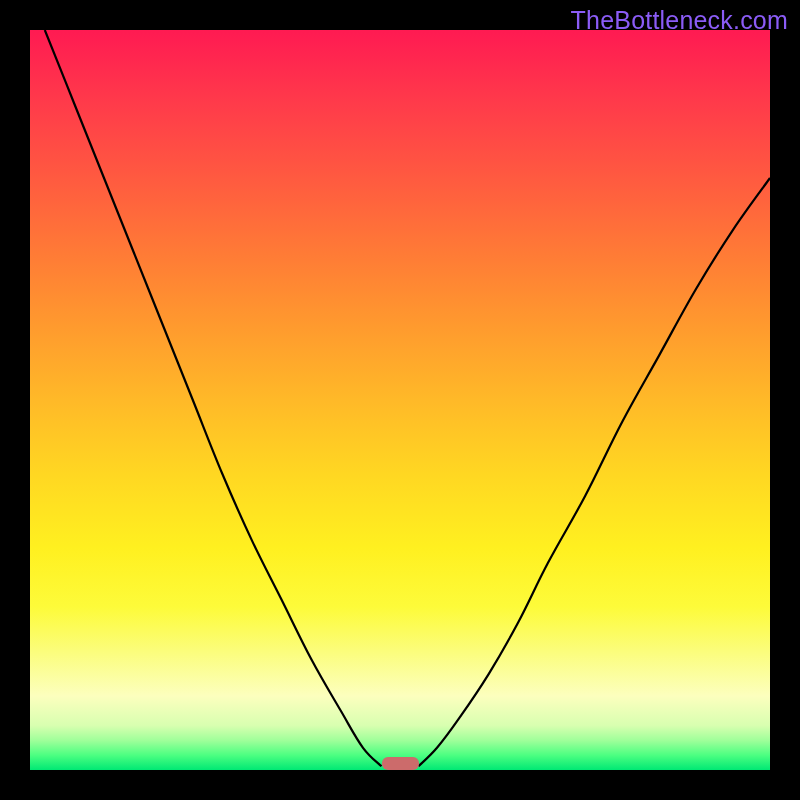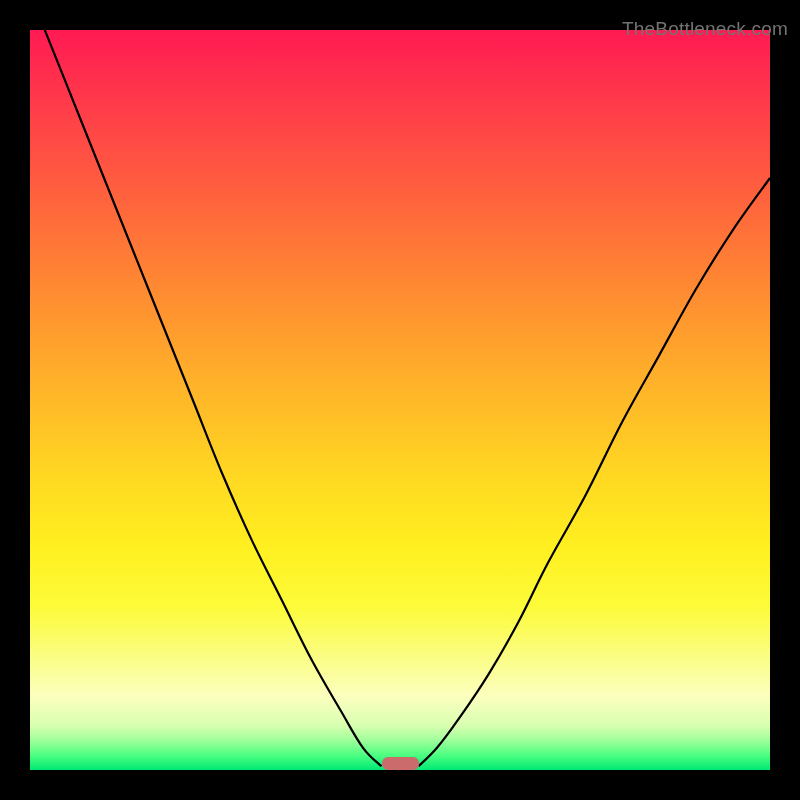--- a/index.html
+++ b/index.html
@@ -55,24 +55,24 @@
     stroke: #000;
     stroke-width: 2.2;
   }
   .marker {
     position: absolute;
     background: #cc6b6b;
     border-radius: 6px;
   }
   .watermark {
     position: absolute;
-    top: 18px;
+    top: 6px;
     right: 12px;
-    color: #737373;
-    font-size: 19px;
+    color: #8b5cf6;
+    font-size: 25px;
     letter-spacing: 0.2px;
     font-weight: 500;
   }
 </style>
 </head>
 <body>
 
 <div class="frame">
   <div class="plot-area">
     <div class="gradient"></div>

